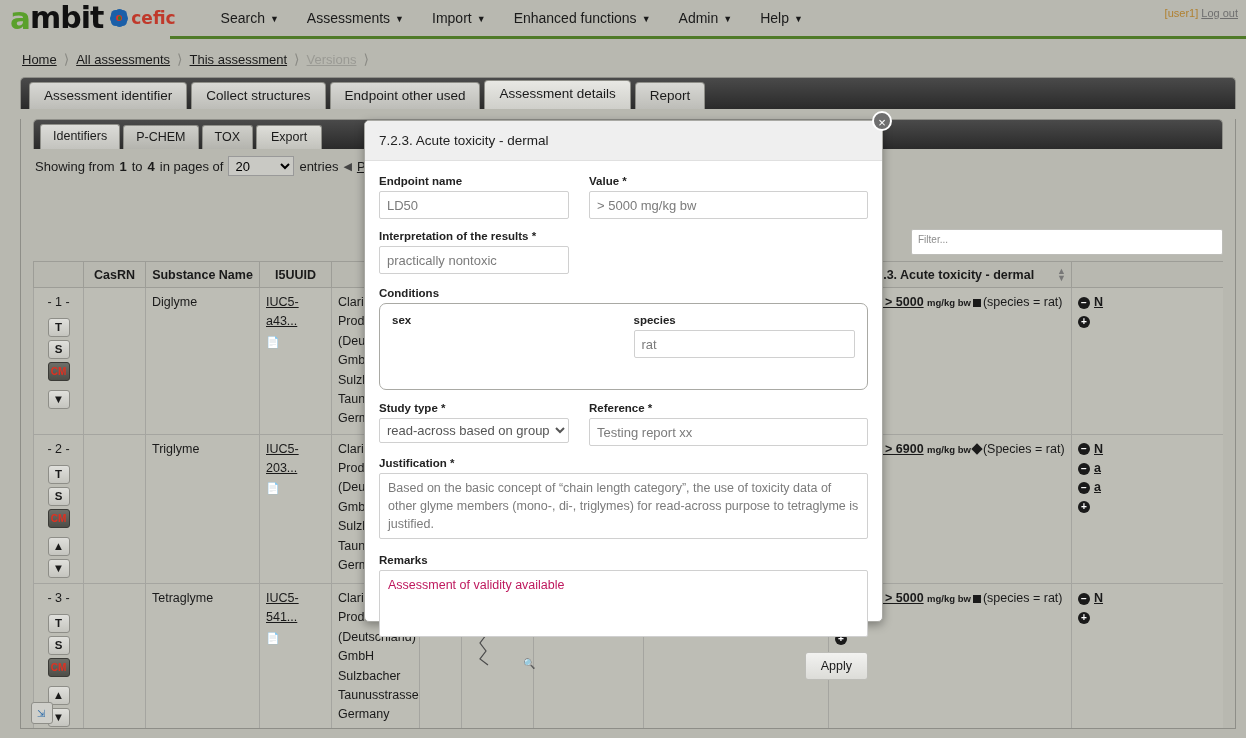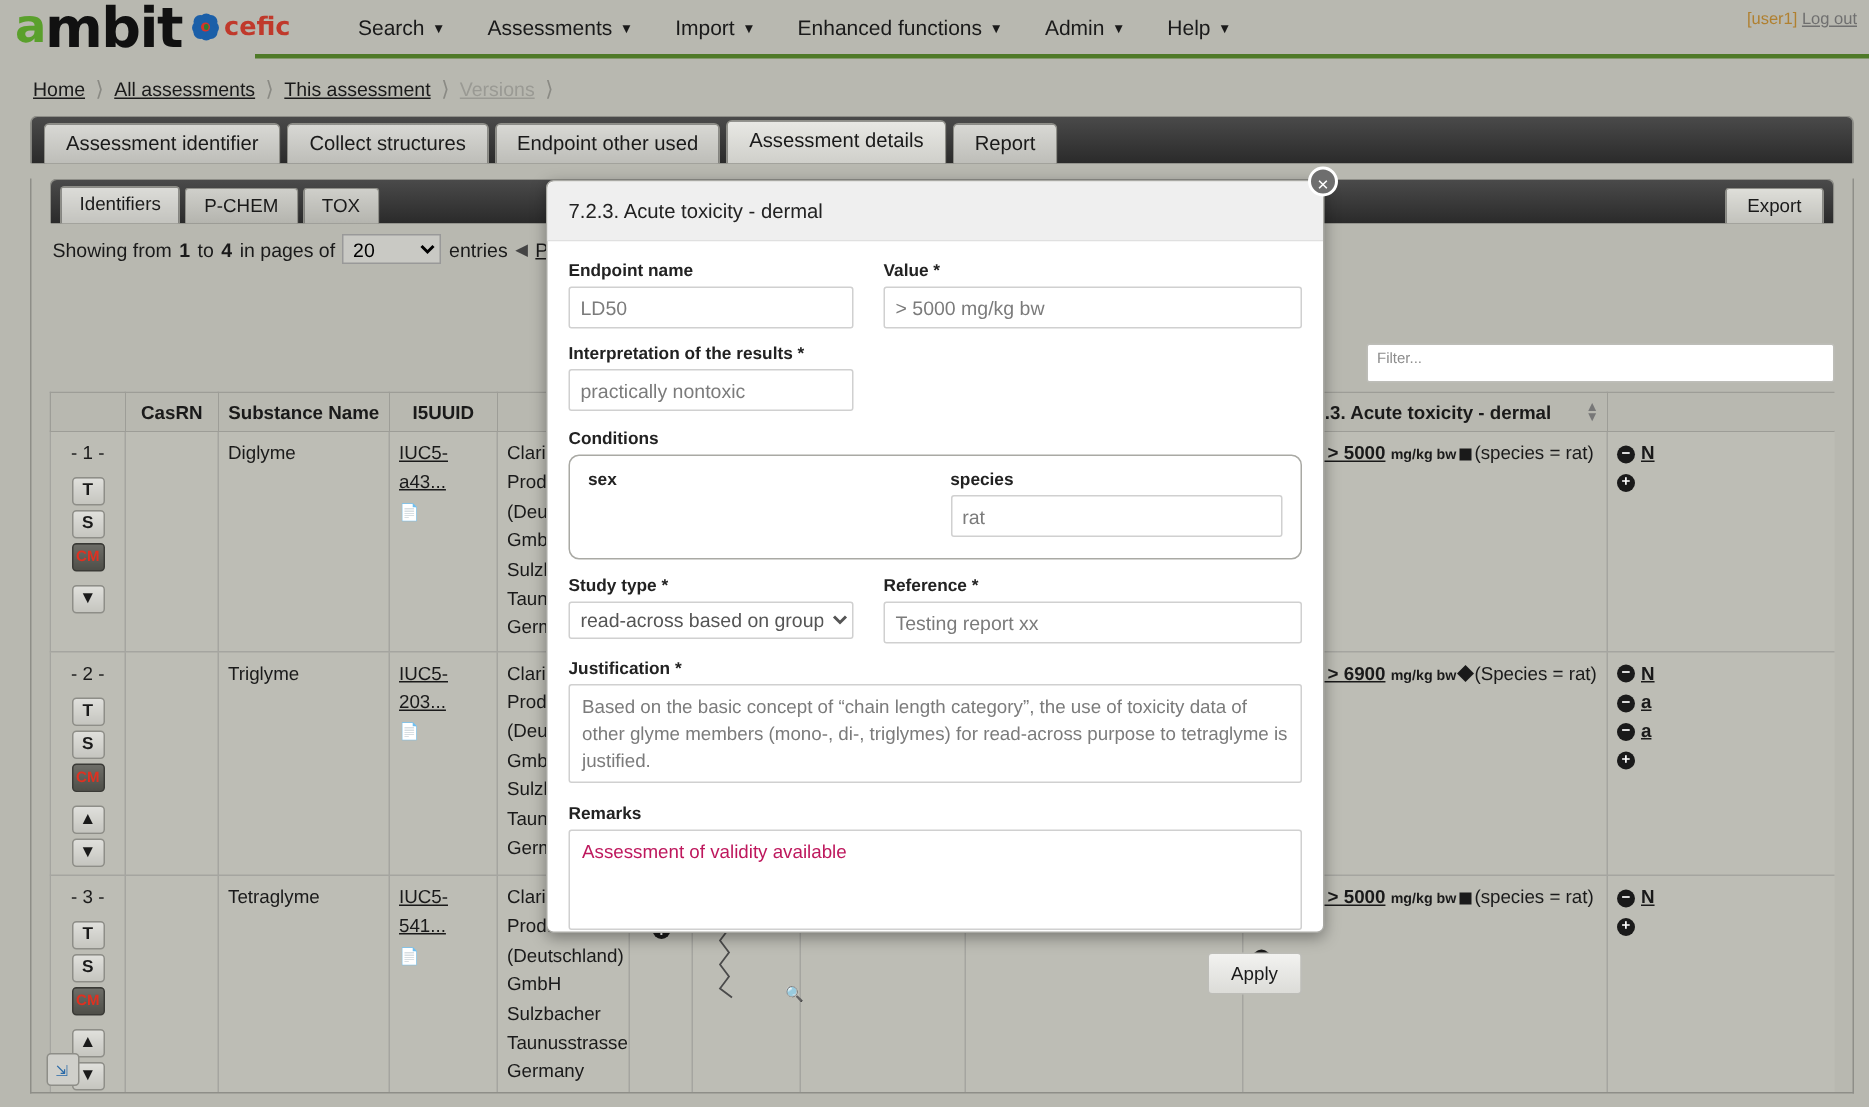--- a/index.html
+++ b/index.html
@@ -11,21 +11,21 @@
     font-size:13px;
     color:#1a1a1a;
     overflow:hidden;
     position:relative;
   }
 
   
   .topbar { height:36px; background:#b8b8b0; display:flex; align-items:center; position:relative; }
   .logo { display:flex; align-items:center; padding-left:10px; }
   .logo .lg-a { color:#5aa02c; font-size:31px; font-weight:bold; letter-spacing:-1px; font-family:"DejaVu Sans", sans-serif; line-height:1; }
-  .logo .lg-mbit { color:#111; font-size:37px; font-weight:bold; letter-spacing:-1px; font-family:"DejaVu Sans", sans-serif; line-height:1; }
+  .logo .lg-mbit { color:#111; font-size:30px; font-weight:bold; letter-spacing:-1px; font-family:"DejaVu Sans", sans-serif; line-height:1; }
   .flower { width:18px; height:18px; margin:0 3px 0 7px; position:relative; }
   .flower span { position:absolute; width:9px; height:9px; background:#1b5fa8; border-radius:50%; }
   .flower .p1{left:4.5px;top:0} .flower .p2{left:9px;top:4.5px} .flower .p3{left:4.5px;top:9px}
   .flower .p4{left:0;top:4.5px} .flower .p5{left:1px;top:1px} .flower .p6{left:8px;top:1px}
   .flower .p7{left:8px;top:8px} .flower .p8{left:1px;top:8px}
   .flower .core { position:absolute; left:6px; top:6px; width:6px; height:6px; background:#d8342a; border-radius:50%; z-index:3; }
   .flower .core2 { position:absolute; left:7.3px; top:7.3px; width:3.4px; height:3.4px; background:#2e7d32; border-radius:50%; z-index:4; }
   .cefic { color:#c0392b; font-size:17px; font-weight:600; font-family:"DejaVu Sans", sans-serif; }
 
   .mainnav { display:flex; align-items:flex-start; margin-left:32px; gap:2px; }
@@ -68,21 +68,20 @@
   .saved { font-size:12.5px; font-weight:bold; color:#3c3c3c; }
   .chev { color:#4a4a4a; font-size:12px; cursor:pointer; }
 
   
   .subwrap { margin:10px 12px 0 12px; }
   .substrip {
     background:linear-gradient(#4a4a4a,#2a2a2a);
     border:1px solid #8e8e88; border-bottom:none;
     border-radius:5px 5px 0 0; height:30px;
     display:flex; align-items:flex-end; padding:3px 6px 0 6px;
-    justify-content:space-between;
   }
   .subtabs { display:flex; align-items:flex-end; }
   .subtab {
     background:linear-gradient(#cfcfca,#b4b4ae);
     border:1px solid #8e8e88; border-bottom:none;
     border-radius:3px 3px 0 0;
     padding:4px 12px 5px; margin-right:3px; font-size:12.5px; cursor:pointer;
   }
   .subtab.active { background:linear-gradient(#dcdcd8,#c3c3be); padding-bottom:6px; }
   .export-btn {
@@ -159,21 +158,21 @@
   .modal-body { padding:14px 14px 0 14px; }
   .flabel { font-size:11.5px; font-weight:bold; color:#222; margin-bottom:4px; }
   .finput {
     border:1px solid #d0d0d0; background:#fff; height:28px; padding:4px 7px;
     font-size:13px; color:#7b7b7b; font-family:"Liberation Sans", sans-serif; width:100%;
     border-radius:2px;
   }
   .frow { display:flex; gap:20px; margin-bottom:11px; }
   .fcol { flex:1; }
   .fcol-n { width:190px; }
-  .condbox { border:1px solid #a9a9a4; border-radius:7px; padding:10px 12px 14px; margin-bottom:12px; }
+  .condbox { border:1px solid #a9a9a4; border-radius:7px; padding:10px 12px 31px; margin-bottom:12px; }
   .fselect {
     border:1px solid #d0d0d0; background:#fff; height:25px; width:100%;
     font-size:13px; color:#555; font-family:"Liberation Sans", sans-serif;
     border-radius:2px; padding:2px 3px;
   }
   .ftext {
     border:1px solid #d0d0d0; background:#fff; width:100%; padding:5px 8px;
     font-size:12.5px; color:#7b7b7b; font-family:"Liberation Sans", sans-serif;
     line-height:1.45; resize:none; border-radius:2px;
   }

